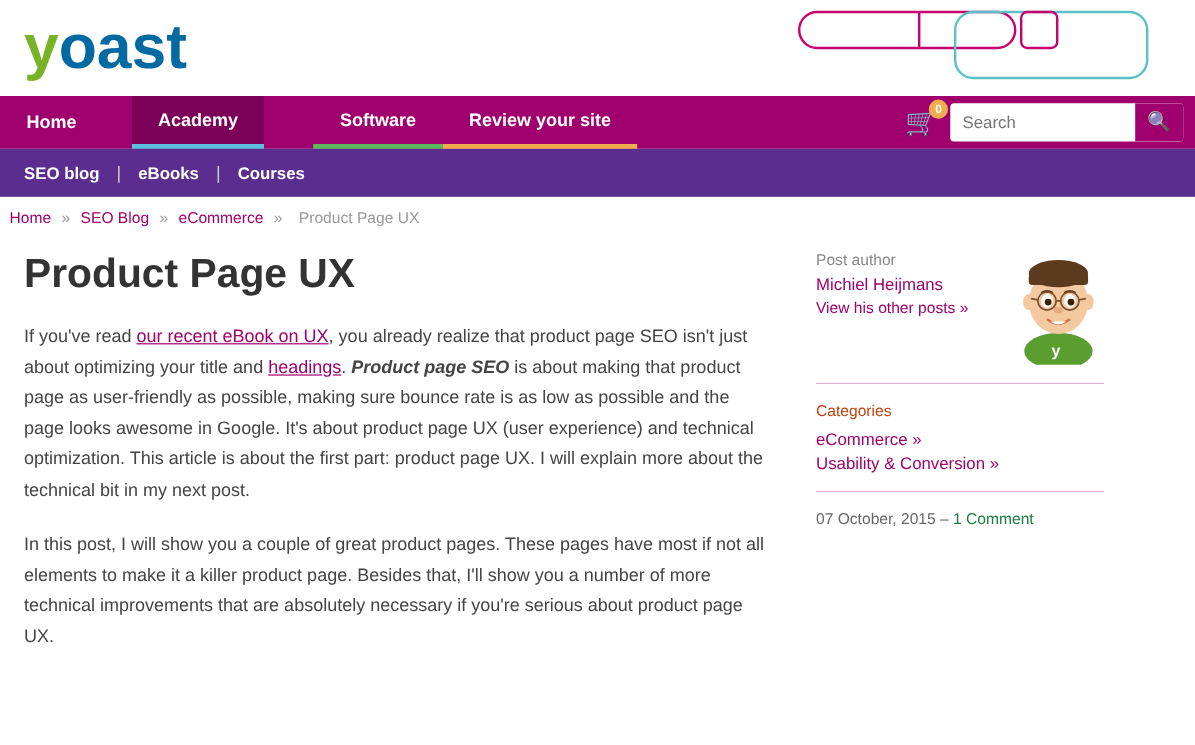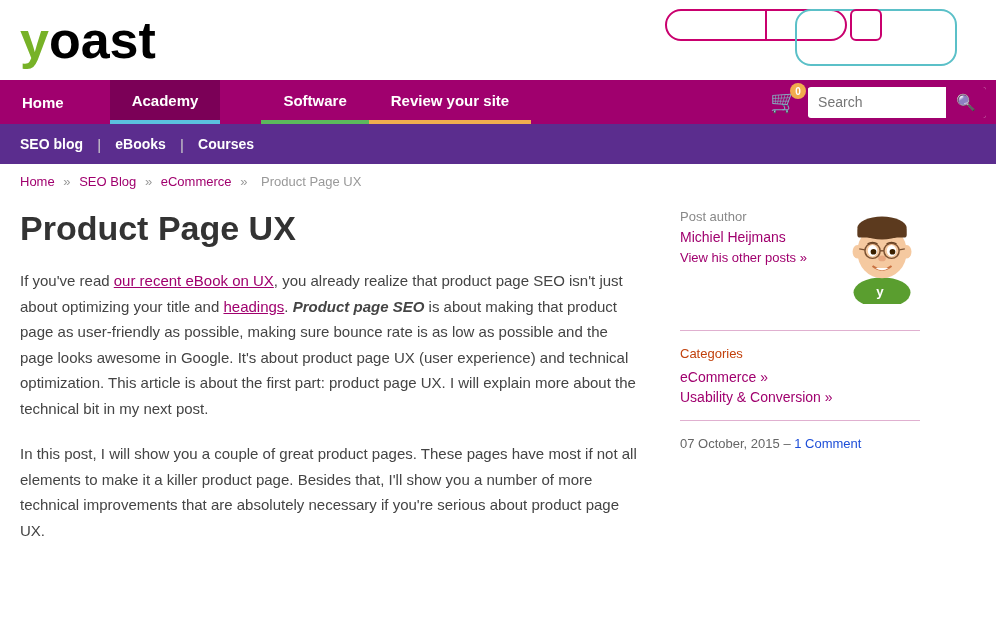--- a/index.html
+++ b/index.html
@@ -18,21 +18,21 @@
       display: flex;
       align-items: center;
       text-decoration: none;
     }
     .logo-text {
       font-size: 52px;
       font-weight: bold;
       line-height: 1;
     }
     .logo-y { color: #77b227; }
-    .logo-oast { color: #000000; }
+    .logo-oast { color: #0369a1; }
 
     
     .header-decoration {
       position: absolute;
       right: 20px;
       top: 5px;
       width: 320px;
       height: 70px;
     }
 
@@ -103,21 +103,21 @@
       align-items: center;
       background: #fff;
       border-radius: 3px;
       overflow: hidden;
     }
     .search-input {
       border: none;
       outline: none;
       padding: 6px 10px;
       font-size: 14px;
-      width: 138px;
+      width: 154px;
     }
     .search-button {
       background: #a0006e;
       border: none;
       color: #fff;
       padding: 6px 10px;
       cursor: pointer;
       font-size: 16px;
     }
 
@@ -137,21 +137,21 @@
       font-weight: bold;
     }
     .sub-nav a:first-child { padding-left: 0; }
     .sub-nav .separator {
       color: #ccc;
       font-weight: normal;
     }
 
     
     .breadcrumb {
-      padding: 10px 20px;
+      padding: 10px 8px;
       font-size: 13px;
       color: #666;
     }
     .breadcrumb a {
       color: #a0006e;
       text-decoration: none;
     }
     .breadcrumb span { color: #999; margin: 0 5px; }
 
     
@@ -190,21 +190,21 @@
 
     
     .sidebar {
       width: 240px;
       padding-top: 10px;
     }
     .author-section {
       display: flex;
       align-items: flex-start;
       gap: 10px;
-      margin-bottom: 31px;
+      margin-bottom: 20px;
     }
     .author-info {
       flex: 1;
     }
     .post-author-label {
       font-size: 13px;
       color: #888;
       margin-bottom: 5px;
     }
     .author-name {
@@ -253,21 +253,21 @@
       text-decoration: none;
       margin-bottom: 4px;
     }
 
     .date-section {
       margin-top: 15px;
       font-size: 13px;
       color: #666;
     }
     .date-section a {
-      color: #1d4ed8;
+      color: #15803d;
       text-decoration: none;
     }
   </style>
 </head>
 <body>
 
 <div class="header">
   <a class="logo" href="#">
     <span class="logo-text">
       <span class="logo-y">y</span><span class="logo-oast">oast</span>

